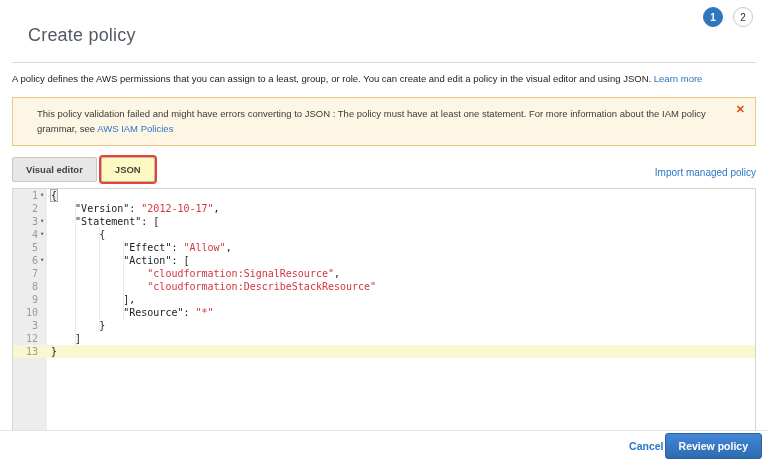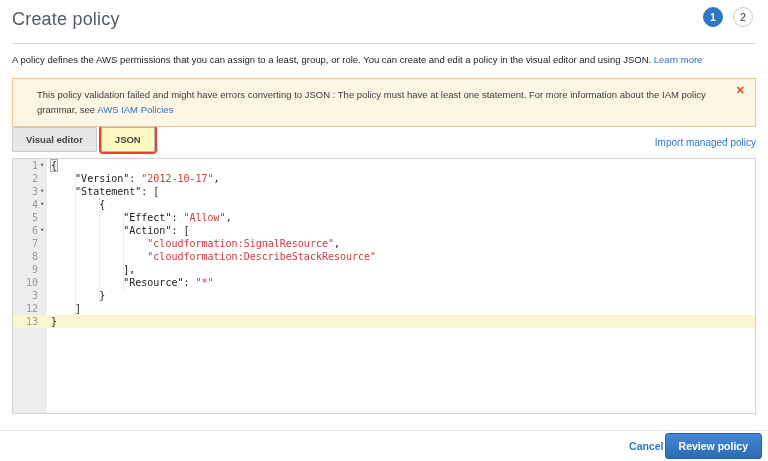--- a/index.html
+++ b/index.html
@@ -8,39 +8,39 @@
     background:#fff;color:#222;
     font-family:"Liberation Sans",sans-serif;
     -webkit-font-smoothing:antialiased;
   }
   a{text-decoration:none;cursor:pointer;}
   .lnk{color:var(--link,#2a76c8);}
   .page{padding:0 12px;position:relative;}
 
   
   .hdr{position:relative;padding-top:9px;}
-  .title{font-size:18px;font-weight:400;color:#545b64;margin:0;letter-spacing:.2px;}
+  .title{font-size:18px;font-weight:400;color:#545b64;margin:16px;letter-spacing:.2px;}
   .steps{position:absolute;top:7px;right:3px;display:flex;gap:10px;}
   .step{width:20px;height:20px;border-radius:50%;display:flex;align-items:center;justify-content:center;
         font-size:10px;box-sizing:border-box;border:1px solid #c9c9c9;background:#fff;color:#333;}
   .step.active{background:var(--accent,#2e77c0);border-color:var(--accent,#2e77c0);color:#fff;font-weight:bold;}
   .hdr-divider{border-bottom:1px solid #d6dadd;margin-top:13px;}
 
   
   .intro{margin:10px 0 0;font-size:9.5px;color:#222;}
 
   
   .banner{margin-top:13px;border:1px solid var(--warnbd,#efc57f);background:var(--warnbg,#fdf6e4);
           border-radius:0;padding:8px 46px 9px 24px;position:relative;
           font-size:9.5px;line-height:15px;color:#3b3b3b;}
   .banner-close{position:absolute;top:6px;right:10px;color:#d6531c;font-weight:bold;font-size:11px;
                 line-height:11px;cursor:pointer;}
 
   
-  .tab-row{display:flex;align-items:flex-end;justify-content:space-between;}
+  .tab-row{margin-top:11px;display:flex;align-items:flex-end;justify-content:space-between;}
   .tabs{display:flex;gap:4px;padding-left:0;}
   .tab{font-size:9.5px;font-weight:bold;color:#444;padding:6px 13px 6px;border:1px solid #c8c8c8;
        background:#e7e7e7;border-radius:2px;cursor:pointer;line-height:11px;box-sizing:border-box;}
   .tab.active{background:#fef9c3;border-color:#b9b9b9;}
   .tab.annotated{outline:2px solid var(--annot,#e8432d);outline-offset:0;}
   .import-link{font-size:10px;padding-bottom:4px;}
 
   
   .editor{position:relative;margin-top:6px;height:254px;border:1px solid #d5d5d5;background:#fff;
           font-family:"DejaVu Sans Mono",monospace;font-size:10px;line-height:13px;overflow:hidden;}

